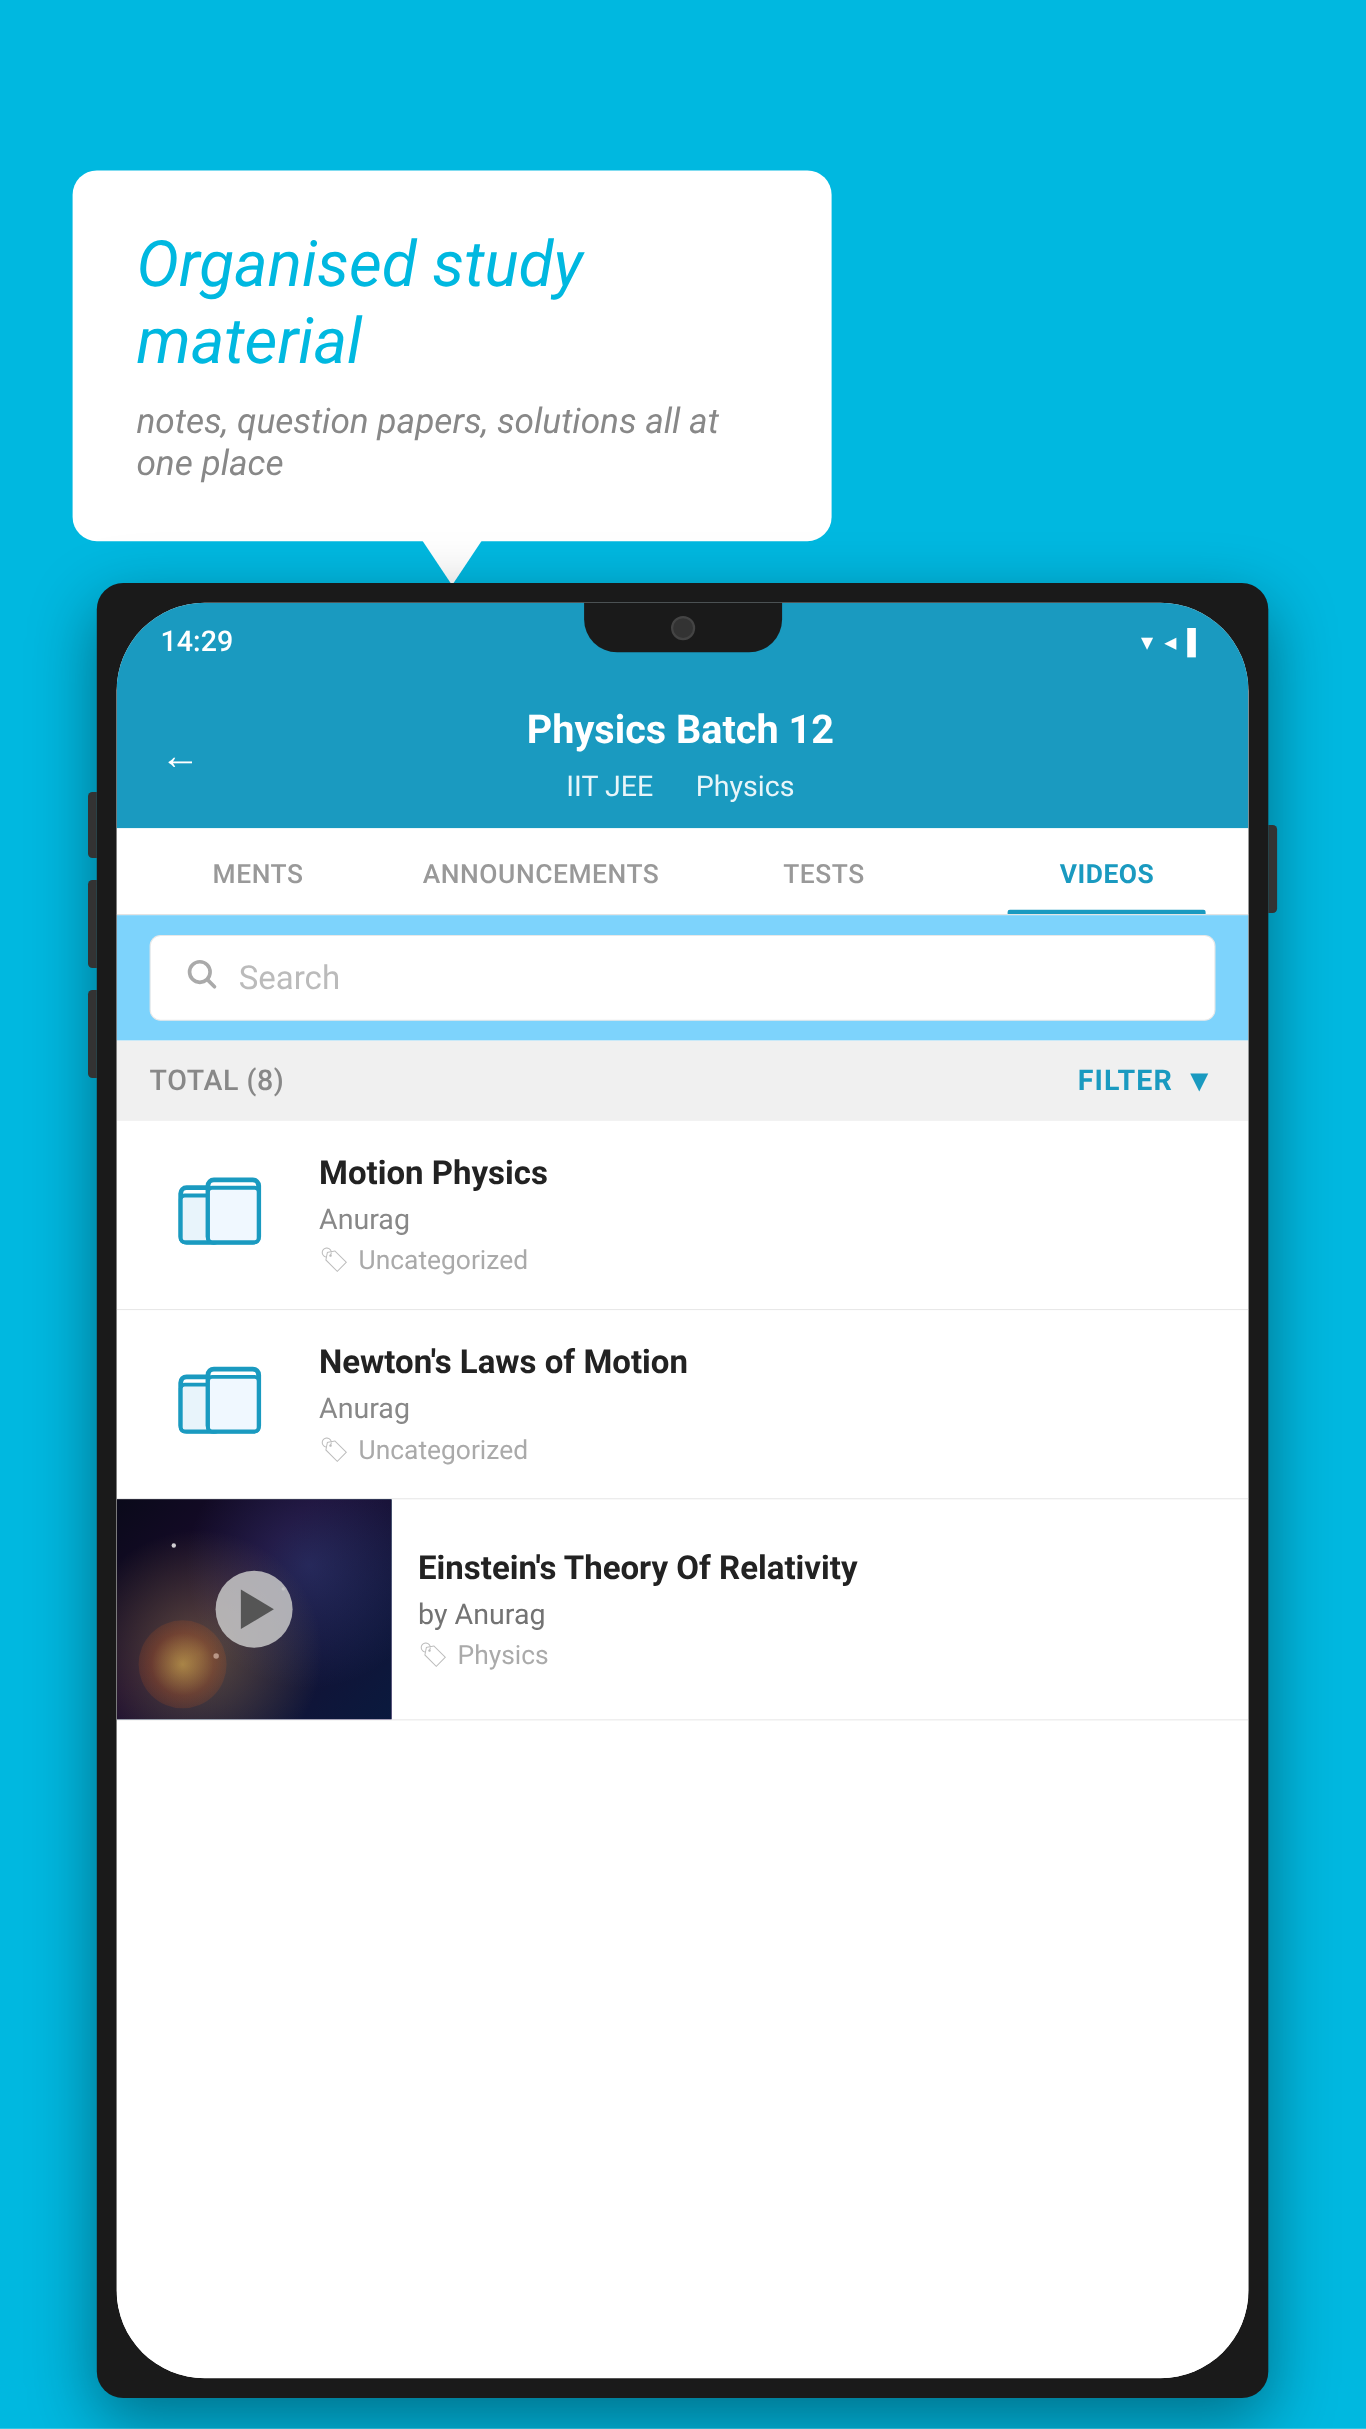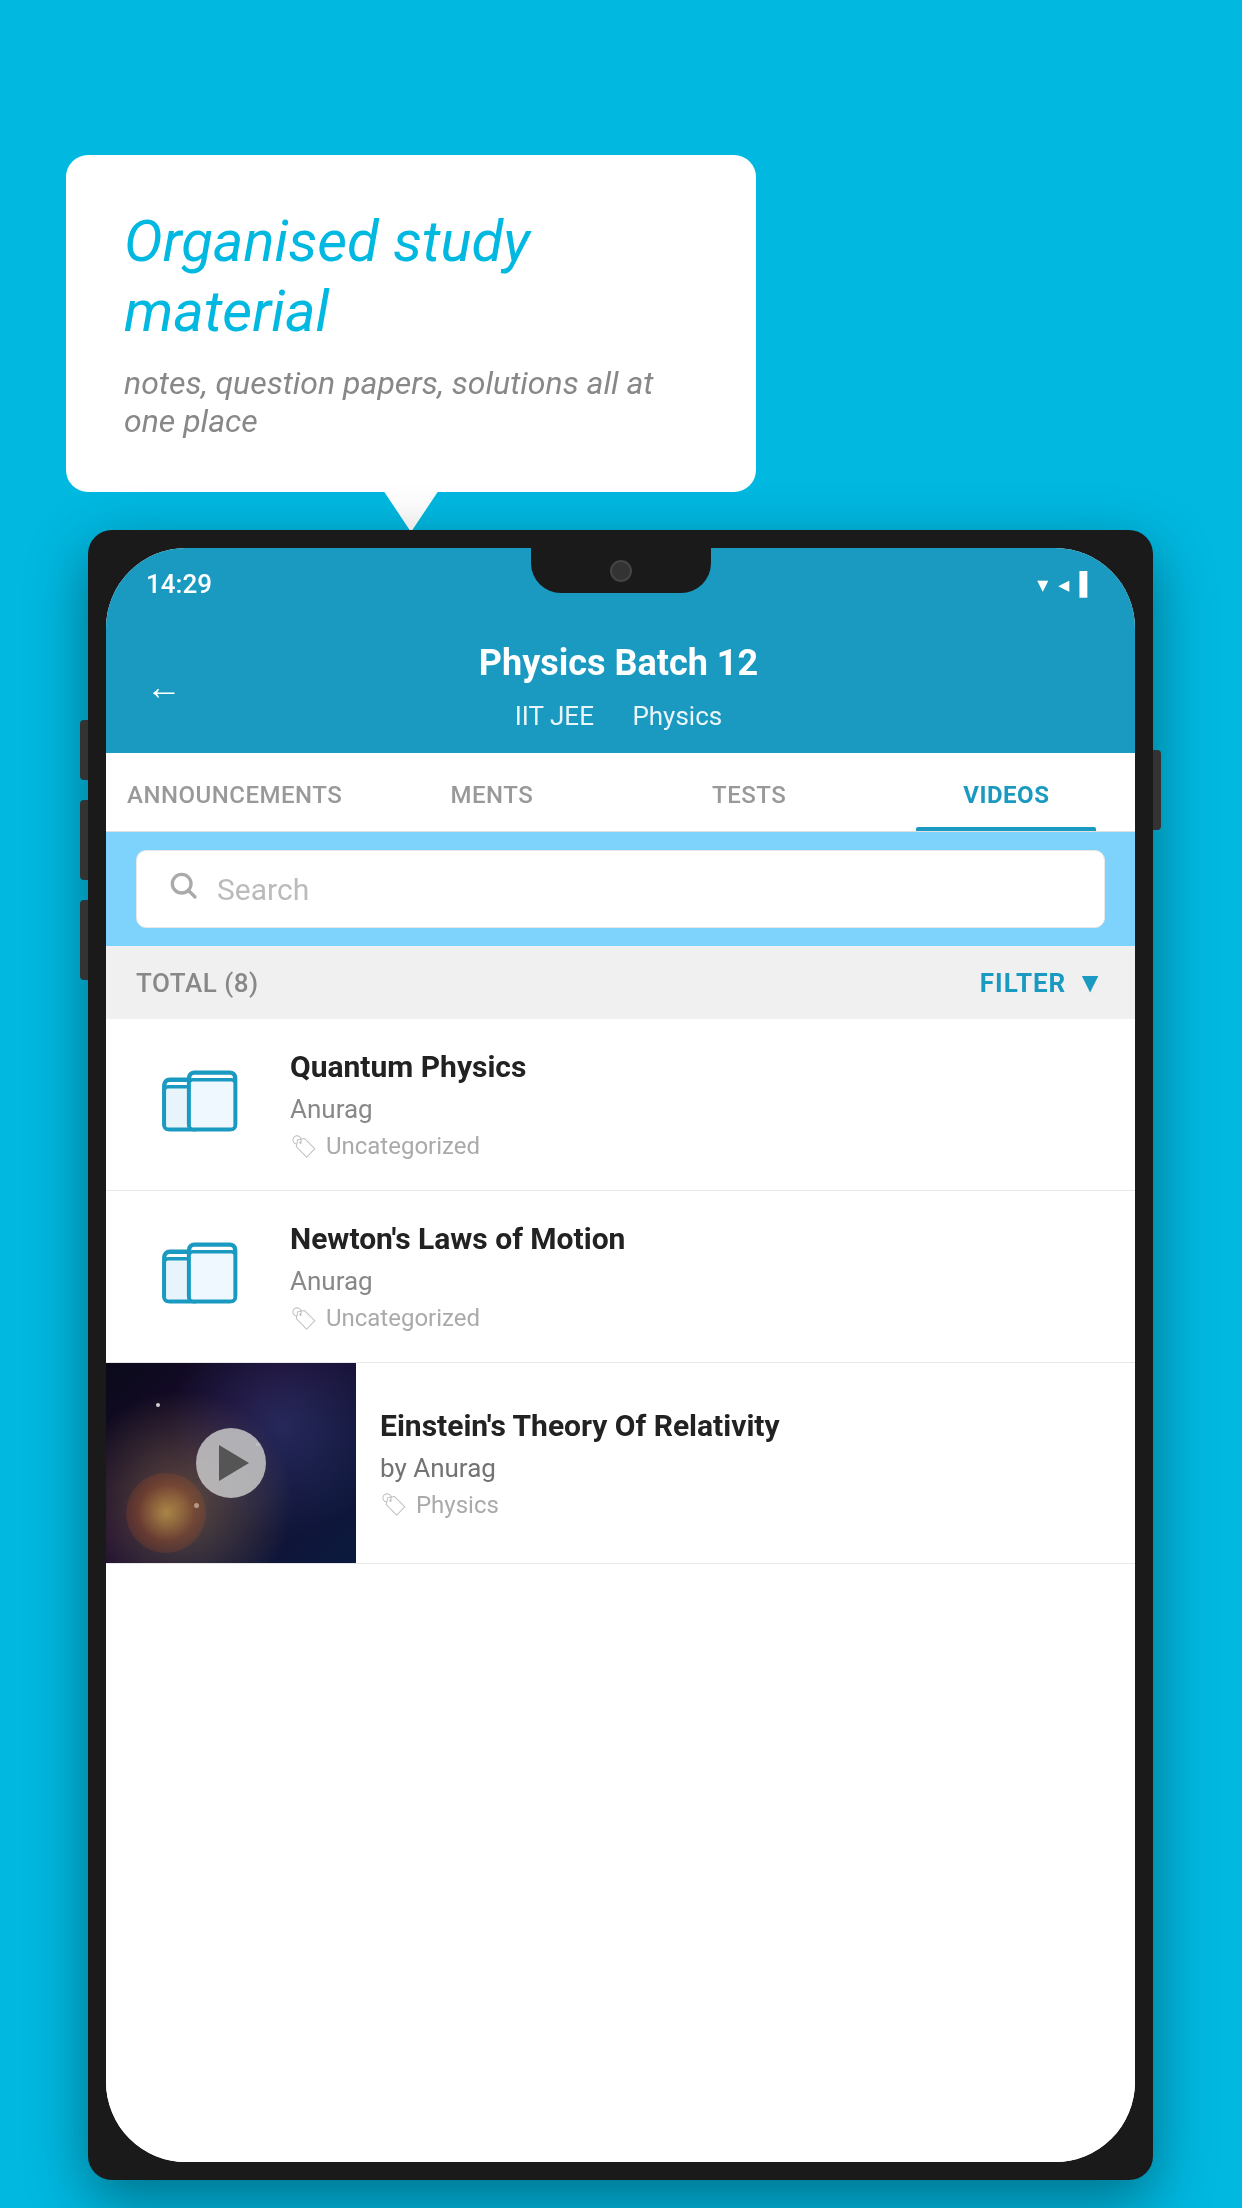--- a/index.html
+++ b/index.html
@@ -490,24 +490,24 @@
               <span>IIT JEE</span>
               <span> </span>
               <span>Physics</span>
             </div>
           </div>
           <div style="width:40px;"></div>
         </div>
 
         <div class="tabs-bar">
           <div class="tab-item">
+            <span>MENTS</span>
+          </div>
+          <div class="tab-item">
             <span>ANNOUNCEMENTS</span>
-          </div>
-          <div class="tab-item">
-            <span>MENTS</span>
           </div>
           <div class="tab-item">
             <span>TESTS</span>
           </div>
           <div class="tab-item active">
             <span>VIDEOS</span>
           </div>
         </div>
 
         <div class="search-container">
@@ -535,21 +535,21 @@
           <div class="video-item">
             <div class="video-thumb">
               <svg width="85" height="85" viewBox="0 0 48 48" fill="none">
                 <rect x="3" y="10" width="20" height="28" rx="3" fill="white" stroke="#1a9ac0" stroke-width="2.5"></rect>
                 <rect x="3" y="14" width="20" height="24" rx="2" fill="#e8f4fb" stroke="#1a9ac0" stroke-width="2"></rect>
                 <rect x="17" y="6" width="26" height="32" rx="3" fill="white" stroke="#1a9ac0" stroke-width="2.5"></rect>
                 <rect x="17" y="10" width="26" height="28" rx="2" fill="#f0f8ff" stroke="#1a9ac0" stroke-width="2"></rect>
               </svg>
             </div>
             <div class="video-info">
-              <div class="video-title">Quantum Physics</div>
+              <div class="video-title">Motion Physics</div>
               <div class="video-author">Anurag</div>
               <div class="video-tag">
                 <span class="tag-icon">🏷</span>
                 <span>Uncategorized</span>
               </div>
             </div>
           </div>
 
           <div class="video-item">
             <div class="video-thumb">

